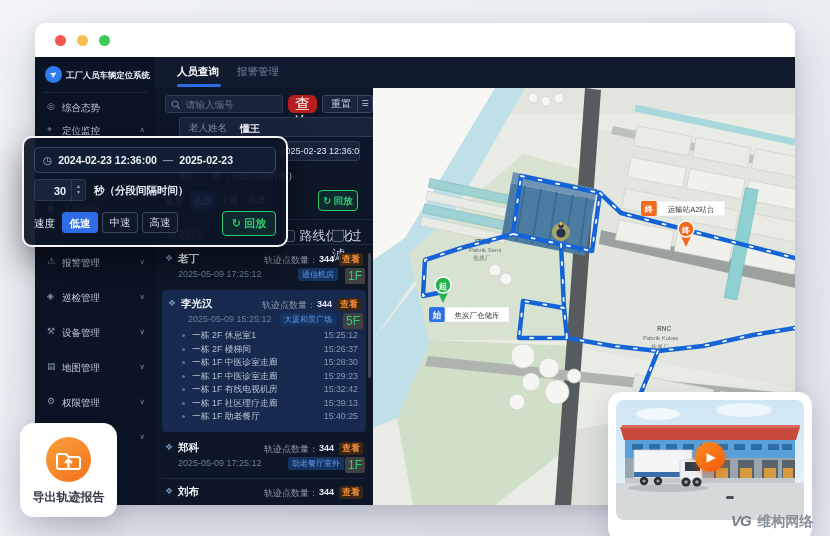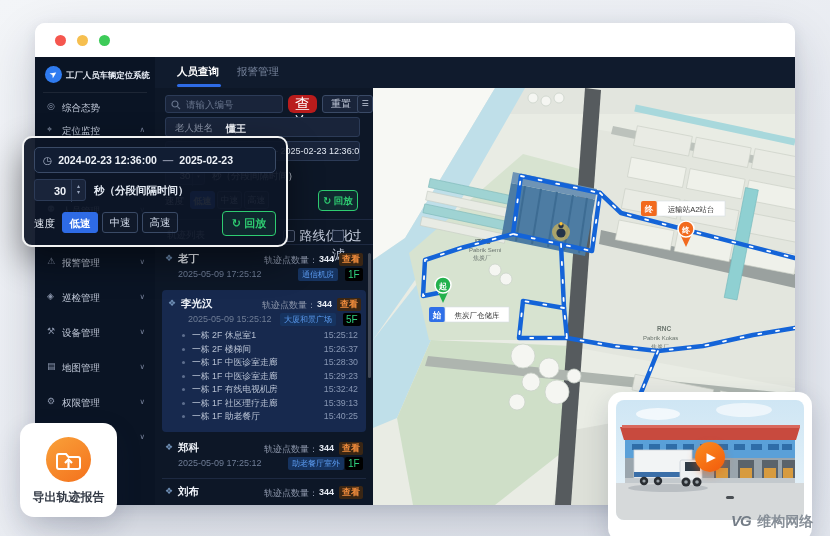--- a/index.html
+++ b/index.html
@@ -47,21 +47,21 @@
   .divider{background:#1d2941;height:1px;}
   .chk{width:10px;height:10px;border:1px solid #55617a;border-radius:2px;background:#141f33;display:inline-block;}
   .chk-lb{color:#c6cede;font-size:13px;}
   .row-name{color:#eef2f8;font-size:10.5px;font-weight:bold;}
   .row-ic{color:#6f8fb5;font-size:9px;}
   .cnt-lb{color:#8d97ab;font-size:9px;}
   .cnt-v{color:#e8edf5;font-size:9px;font-weight:bold;}
   .view-bdg{background:#3a2614;color:#f08c3c;font-size:9px;font-weight:bold;border-radius:2px;padding:0 3px;}
   .row-time{color:#6f7d96;font-size:9px;}
   .tag-b{background:#16335f;color:#5b9bf0;font-size:8px;border-radius:2px;padding:1px 4px;}
-  .tag-g{background:#000000;color:#2fcf7d;font-size:10px;border-radius:2px;padding:1px 3px;}
+  .tag-g{background:#404040;color:#2fcf7d;font-size:12px;border-radius:2px;padding:1px 3px;}
   .sel-card{background:#17294e;border-radius:4px;}
   .stop-place{color:#b7c1d3;font-size:8.8px;}
   .stop-time{color:#8796b3;font-size:8.8px;}
   .stop-dot{width:3px;height:3px;border-radius:50%;background:#5d6e8e;display:inline-block;}
   
   #popup{left:22px;top:136px;width:262px;height:107px;background:rgba(13,22,39,.93);
     border:2px solid rgba(255,255,255,.95);border-radius:10px;box-shadow:0 14px 34px rgba(0,0,0,.45);}
   .pop-range{left:10px;top:9px;width:240px;height:24px;background:#111d33;border:1px solid #3a4a66;
     border-radius:5px;color:#eef2f8;font-size:10.5px;font-weight:bold;line-height:24px;}
   
@@ -150,21 +150,21 @@
             <line x1="6.3" y1="6.3" x2="9" y2="9" stroke="#66738b" stroke-width="1.2"></line>
         </svg>
         <input class="ph-input" style="position: absolute; left: 18px; top: 2px;" placeholder="请输入编号">
       </div>
       <div class="abs btn-blue" style="left:133px;top:7px;width:29px;height:18px;line-height:18px;">查询</div>
       <div class="abs btn-ghost" style="left:167px;top:7px;width:38px;height:18px;line-height:16px;box-sizing:border-box;">重置</div>
       <div class="abs btn-ghost" style="left:202px;top:7px;width:16px;height:18px;line-height:16px;font-size:8px;box-sizing:border-box;">
         <span>☰</span>
       </div>
 
-      <div class="abs inp" style="left:10px;top:29px;width:195px;height:20px;">
+      <div class="abs inp" style="left:24px;top:29px;width:195px;height:20px;">
         <span class="abs lbl" style="left:9px;top:4px;">老人姓名</span>
         <span class="abs val" style="left:60px;top:4px;">懂王</span>
       </div>
 
       <div class="abs inp" style="left:10px;top:53px;width:195px;height:20px;overflow:hidden;white-space:nowrap;">
         <span class="abs" style="left:6px;top:3px;color:#8a93a6;font-size:9px;">◷</span>
         <span class="abs dim-text" style="left:17px;top:4px;font-size:9px;color:#e4eaf4;">2024-02-23 12:36:00 — 2025-02-23 12:36:00</span>
       </div>
 
       <div class="abs stepper" style="left:10px;top:77px;width:40px;height:20px;font-size:9.5px;line-height:20px;">

